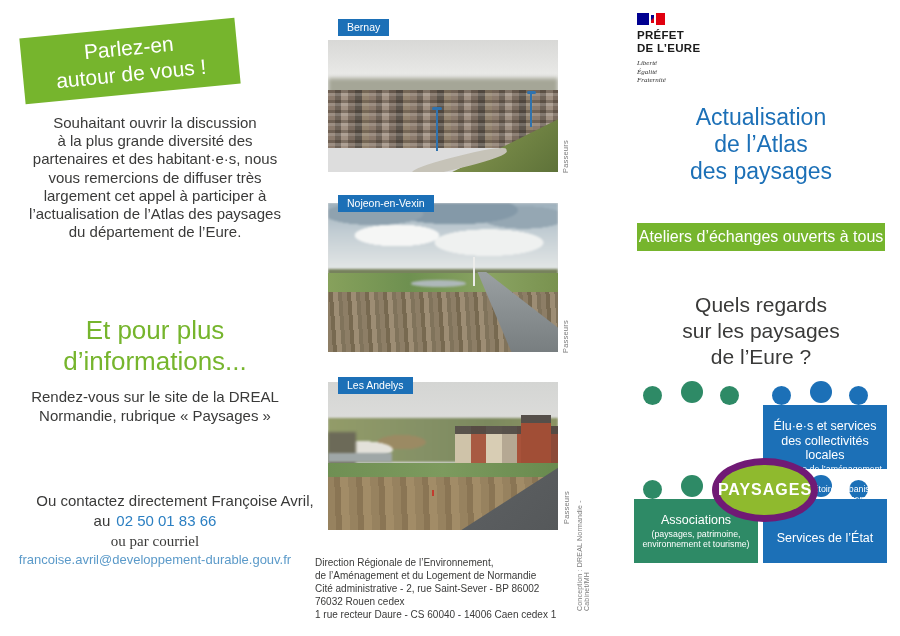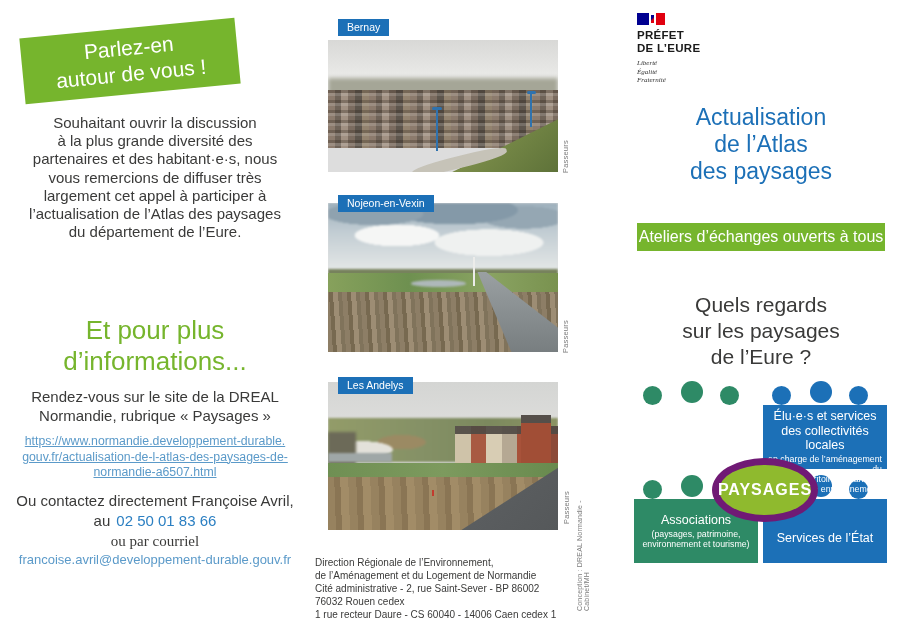--- a/index.html
+++ b/index.html
@@ -20,21 +20,21 @@
 
   
   .banner-left{left:22px;top:28px;width:216px;height:66px;background:var(--green);
     transform:rotate(-5.5deg);color:#fff;font-size:21px;line-height:26px;
     display:flex;align-items:center;justify-content:center;text-align:center;}
   .intro{left:8px;top:114px;width:294px;font-size:15px;line-height:18.2px;}
   .more-heading{left:0;top:315px;width:310px;font-size:26px;line-height:31px;color:var(--green);}
   .website{left:10px;top:387px;width:290px;font-size:15px;line-height:19px;}
   .link{left:10px;top:434px;width:290px;font-size:12.3px;line-height:15.6px;
     color:var(--linkblue);text-decoration:underline;display:block;cursor:pointer;}
-  .contact1{left:0;top:492px;width:310px;font-size:15px;}
+  .contact1{left:0;top:492px;width:310px;font-size:15px;padding-left:20px;}
   .contact2{left:0;top:512px;width:310px;font-size:15px;}
   .contact2 .phone{color:var(--phoneblue);margin-left:6px;}
   .contact3{left:0;top:533px;width:310px;font-size:15px;font-family:Liberation Serif, serif;}
   .email{left:0;top:552px;width:310px;font-size:13px;color:var(--linkblue);cursor:pointer;}
 
   
   .photo{position:absolute;left:328px;width:230px;overflow:hidden;background:#ddd;}
   .photo>div{position:absolute;}
   .photo1{top:40px;height:132px;}
   .p1-sky{left:0;top:0;width:100%;height:42%;background:linear-gradient(180deg,#d8d8d6,#ebebe9 70%);}
@@ -116,21 +116,21 @@
   .banner-right{left:637px;top:223px;width:248px;height:28px;background:var(--green);color:#fff;
     font-size:16px;display:flex;align-items:center;justify-content:center;}
   .question{left:630px;top:292px;width:262px;font-size:21px;line-height:26px;color:var(--ink);}
 
   
   .diagram{left:633px;top:381px;width:257px;height:185px;}
   .diagram *{position:absolute;}
   .q-rect{width:124px;height:64px;color:#fff;display:flex;flex-direction:column;
     align-items:center;justify-content:center;text-align:center;}
   .q-tl{left:1px;top:24px;background:var(--dgreen);}
-  .q-tr{left:130px;top:24px;background:var(--dblue);justify-content:flex-start;padding-top:4px;box-sizing:border-box;align-items:center;}
+  .q-tr{left:130px;top:24px;background:var(--dblue);justify-content:flex-start;padding-top:14px;box-sizing:border-box;align-items:center;}
   .q-bl{left:1px;top:118px;background:var(--dgreen);}
   .q-br{left:130px;top:118px;background:var(--dblue);padding-top:14px;box-sizing:border-box;}
   .q-title{position:static;font-size:12.5px;line-height:14.5px;}
   .q-sub{position:static;font-size:8.8px;line-height:10px;margin-top:1px;}
   .q-sub-right{align-self:flex-end;text-align:right;padding-right:5px;}
   .head{width:19px;height:19px;border-radius:50%;}
   .head.big{width:22px;height:22px;}
   .hg{background:var(--dgreen);} .hb{background:var(--dblue);}
   .ellipse{left:79px;top:77px;width:92px;height:50px;background:var(--lgreen);
     border:7px solid #701a75;border-radius:50%;display:flex;align-items:center;justify-content:center;
@@ -151,23 +151,20 @@
 largement cet appel à participer à
 l’actualisation de l’Atlas des paysages
 du département de l’Eure.</div>
 
   <div class="abs more-heading pre ctr">Et pour plus
 d’informations...</div>
 
   <div class="abs website pre ctr">Rendez-vous sur le site de la DREAL
 Normandie, rubrique « Paysages »</div>
 
-  <a class="abs link pre ctr">https://www.normandie.developpement-durable.
-gouv.fr/actualisation-de-l-atlas-des-paysages-de-
-normandie-a6507.html</a>
 
   <div class="abs contact1 ctr">Ou contactez directement Françoise Avril,</div>
   <div class="abs contact2 ctr"><span>au</span><span class="phone">02 50 01 83 66</span></div>
   <div class="abs contact3 ctr">ou par courriel</div>
   <div class="abs email ctr">francoise.avril@developpement-durable.gouv.fr</div>
 
   <div class="photo photo1">
     <div class="p1-sky"></div>
     <div class="p1-hills"></div>
     <div class="p1-town"></div>

